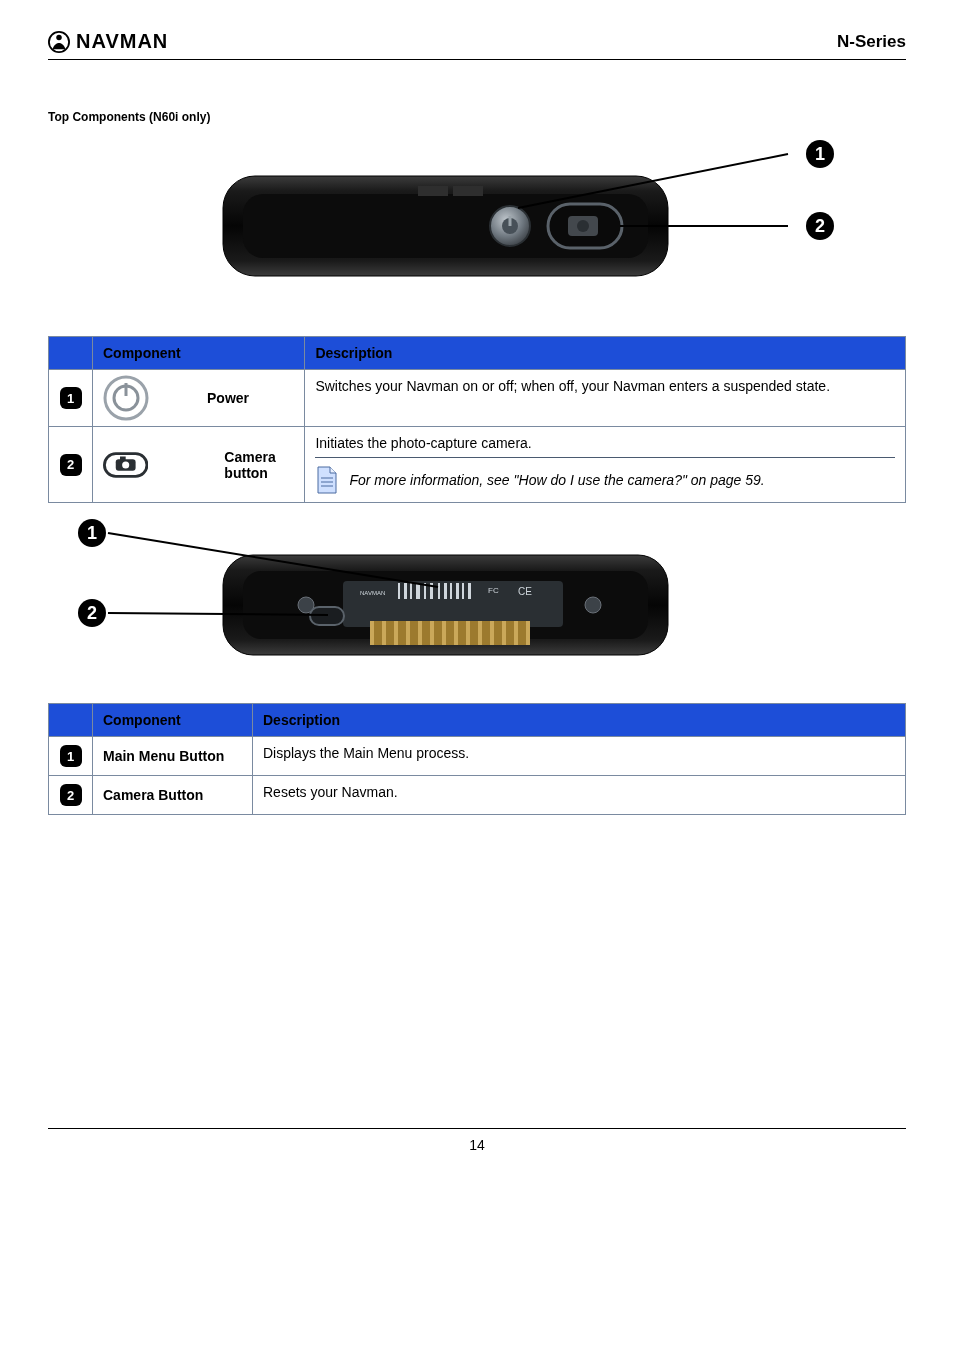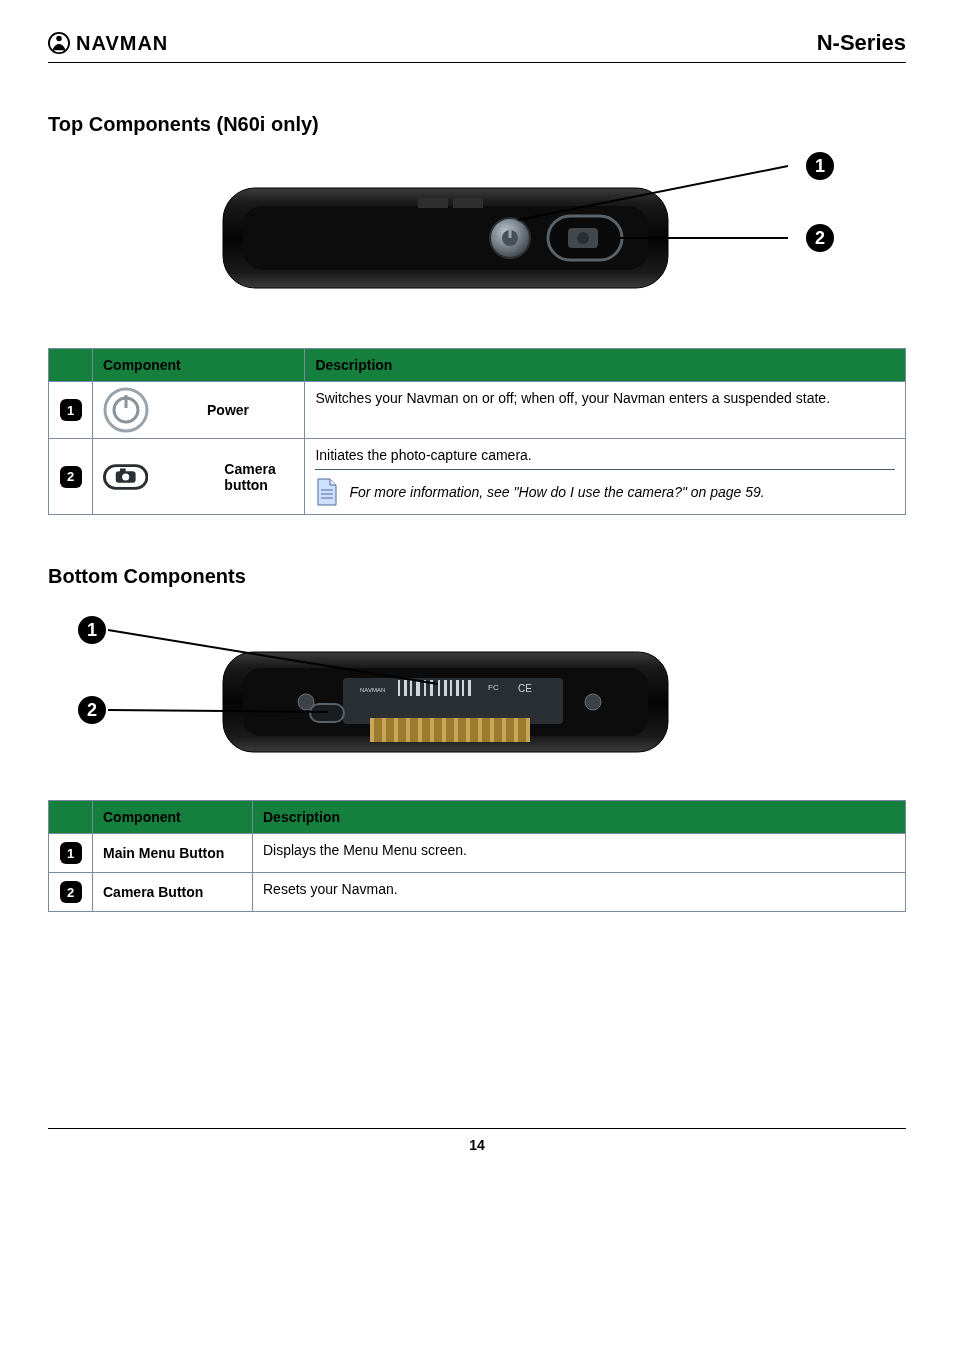--- a/index.html
+++ b/index.html
@@ -4,46 +4,46 @@
 <style>
   * { box-sizing: border-box; margin: 0; padding: 0; }
   html, body { width: 954px; background: #fff; font-family: Arial, Helvetica, sans-serif; color: #000; }
   .page { width: 954px; height: 1203px; position: relative; padding: 30px 48px 16px 48px; }
 
   
   .header { display: flex; justify-content: space-between; align-items: center; }
   .brand { display: flex; align-items: center; gap: 6px; }
   .brand-logo { width: 22px; height: 22px; }
   .brand-name { font-weight: 700; letter-spacing: 1px; font-size: 20px; }
-  .series { font-weight: 700; font-size: 22px; }
+  .series { font-weight: 700; font-size: 17px; }
   .hr-header { border: 0; border-top: 1px solid #000; margin-top: 6px; }
 
-  .section-title { font-weight: 700; font-size: 20px; margin-top: 50px; margin-bottom: 12px; }
+  .section-title { font-weight: 700; font-size: 12px; margin-top: 50px; margin-bottom: 12px; }
 
   
   .figure { position: relative; width: 100%; margin-bottom: 20px; }
   .figure svg { display: block; }
 
   
   table.comp { border-collapse: collapse; width: 100%; font-size: 14px; }
   table.comp th, table.comp td { border: 1px solid #7a8aa0; padding: 8px 10px; text-align: left; vertical-align: top; }
-  table.comp thead th { background: #15803d; font-weight: 700; }
+  table.comp thead th { background: #1d4ed8; font-weight: 700; }
   table.comp .col-num { width: 44px; text-align: center; vertical-align: middle; }
   table.comp .col-icon { width: 160px; text-align: left; vertical-align: middle; }
   table.comp .col-icon .cell-iconwrap { display: flex; justify-content: flex-start; align-items: center; height: 40px; gap: 48px; }
   table.comp .col-icon.label-only { font-weight: 700; vertical-align: middle; margin-left: 46px; }
 
   .num-badge { display: inline-flex; width: 22px; height: 22px; background: #000; color: #fff; border-radius: 6px; align-items: center; justify-content: center; font-weight: 700; font-size: 13px; }
 
   .note-row { display: flex; align-items: center; gap: 10px; border-top: 1px solid #4a5a70; padding-top: 8px; margin-top: 6px; }
   .note-icon { width: 24px; height: 28px; flex: 0 0 auto; }
   .note-text { font-style: italic; }
 
   
-  .footer { position: absolute; left: 48px; right: 48px; bottom: 50px; font-weight: bold; }
+  .footer { position: absolute; left: 48px; right: 48px; bottom: 50px; }
   .hr-footer { border: 0; border-top: 1px solid #000; margin-bottom: 8px; }
   .page-num { text-align: center; font-size: 14px; }
 </style>
 </head>
 <body>
 
 <div class="page">
 
   <div class="header">
     <div class="brand">
@@ -160,21 +160,20 @@
               <line x1="6" y1="16" x2="18" y2="16" stroke="#4a6aa0"></line>
               <line x1="6" y1="20" x2="18" y2="20" stroke="#4a6aa0"></line>
             </svg>
             <span class="note-text">For more information, see "How do I use the camera?" on page 59.</span>
           </div>
         </td>
       </tr>
     </tbody>
   </table>
 
-  <div class="section-title">Bottom Components</div>
 
   <div class="figure">
     <svg viewBox="0 0 858 180" width="858" height="180">
 
       <rect x="175" y="52" width="445" height="100" rx="30" fill="url(#gdev)" stroke="#000"></rect>
       <rect x="195" y="68" width="405" height="68" rx="18" fill="#0c0c0c"></rect>
 
       <rect x="295" y="78" width="220" height="46" rx="4" fill="#2a2f33"></rect>
       <text x="312" y="92" font-family="Arial" font-size="6" fill="#cfd6dc">NAVMAN</text>
       <text x="440" y="90" font-family="Arial" font-size="8" fill="#cfd6dc">FC</text>
@@ -245,21 +244,21 @@
         <th>Component</th>
         <th>Description</th>
       </tr>
     </thead>
     <tbody>
       <tr>
         <td class="col-num">
           <span class="num-badge">1</span>
         </td>
         <td class="col-icon label-only">Main Menu Button</td>
-        <td>Displays the Menu Menu screen.</td>
+        <td>Displays the Main Menu process.</td>
       </tr>
       <tr>
         <td class="col-num">
           <span class="num-badge">2</span>
         </td>
         <td class="col-icon label-only">Camera Button</td>
         <td>Resets your Navman.</td>
       </tr>
     </tbody>
   </table>

